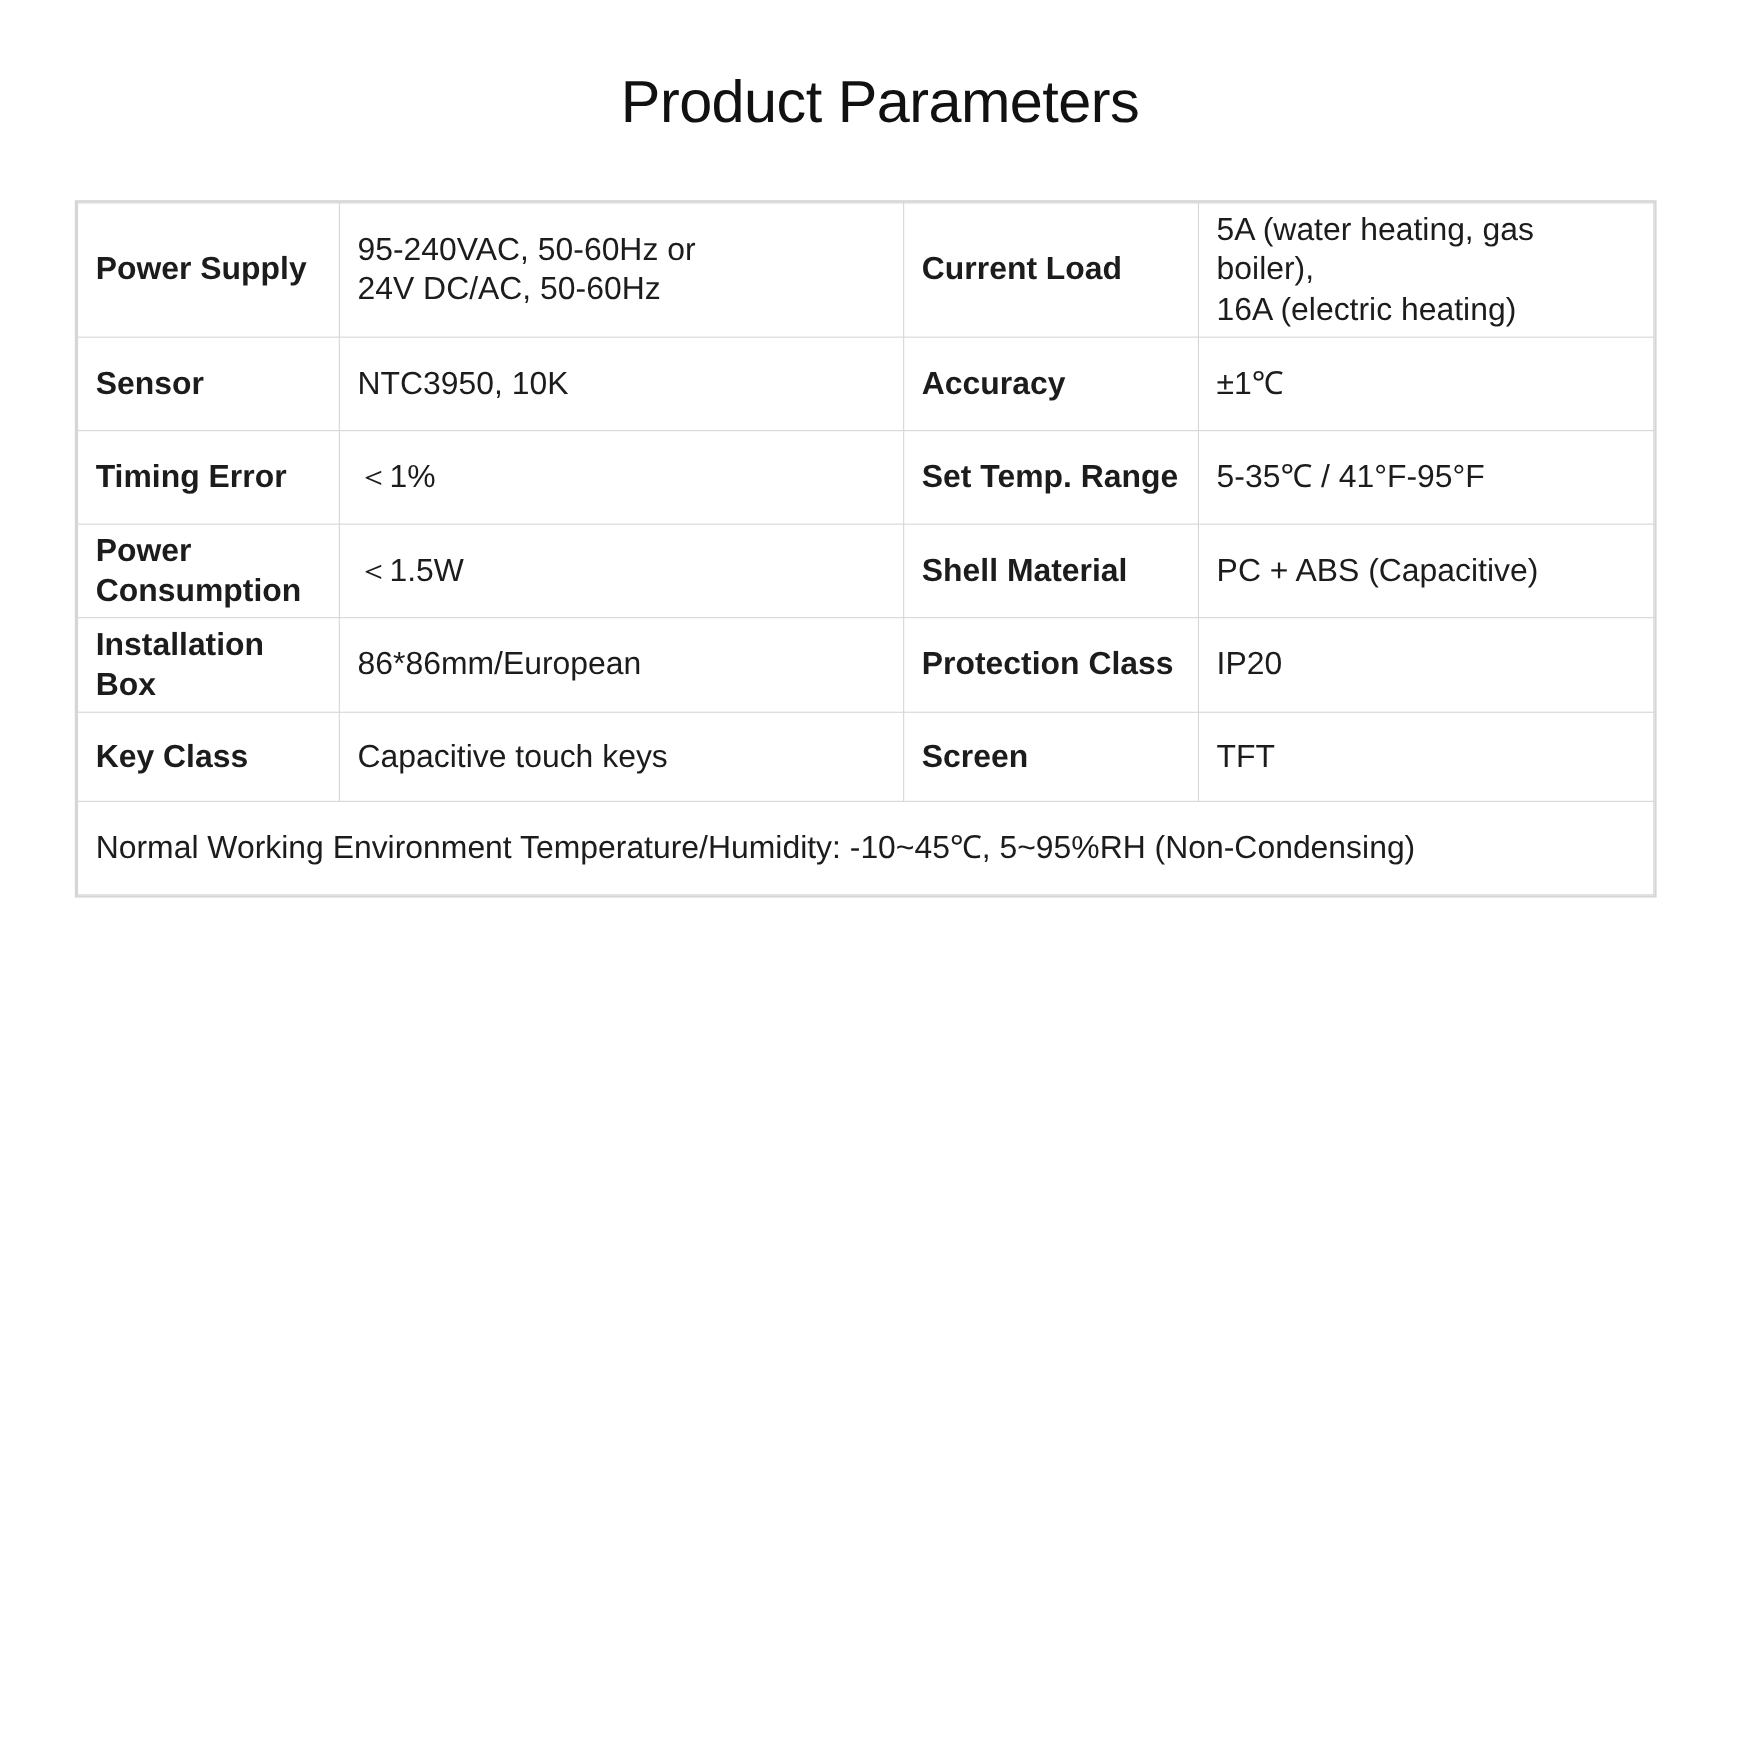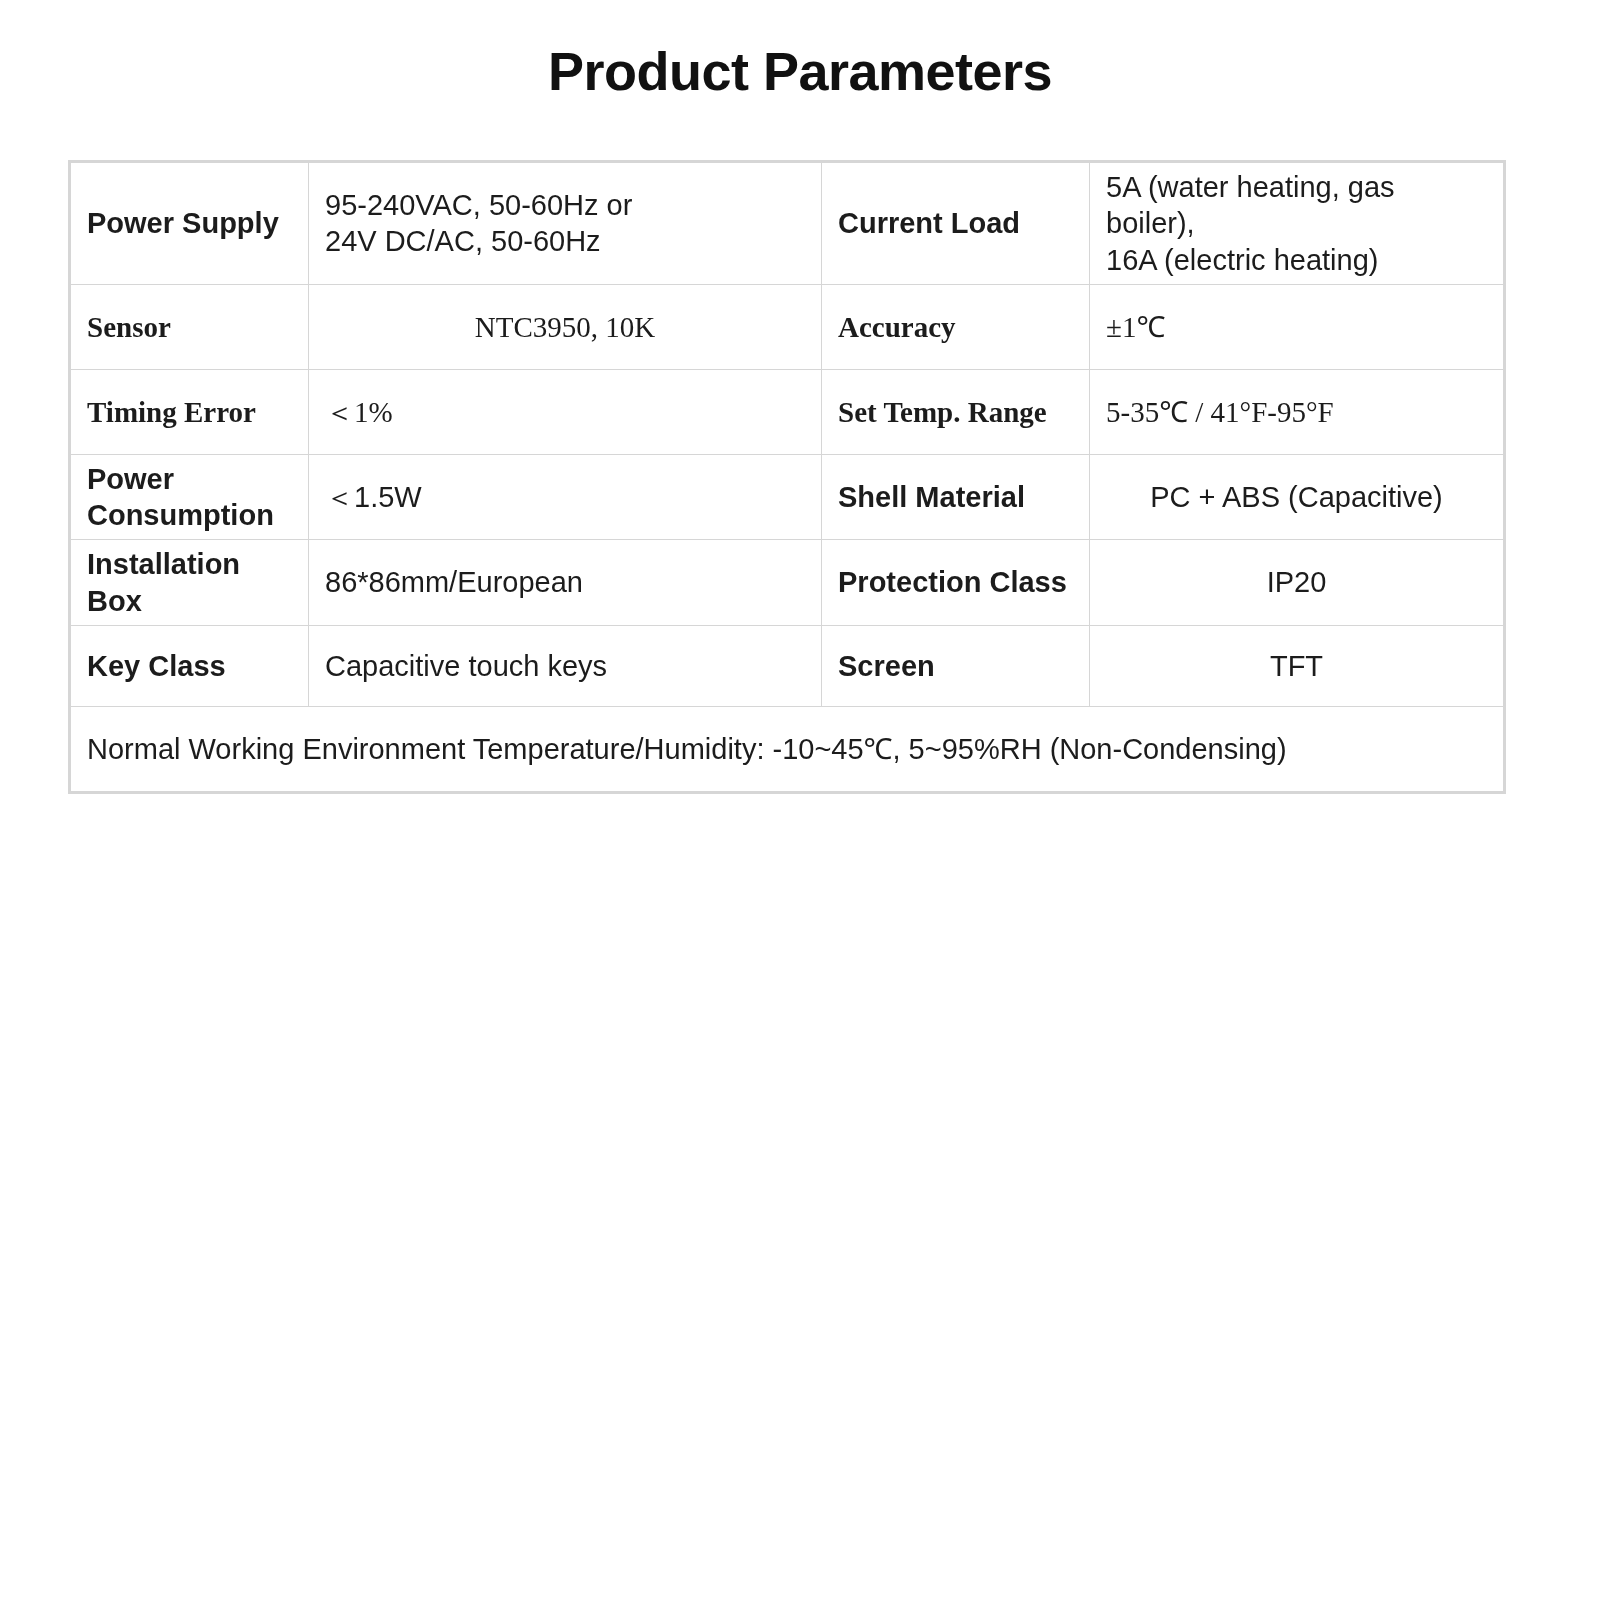--- a/index.html
+++ b/index.html
@@ -13,23 +13,23 @@
     font-family: "Liberation Sans", sans-serif;
     color: #1a1a1a;
     position: relative;
     overflow: hidden;
   }
 
   
   .page-title {
     text-align: center;
     font-size: 54px;
-    font-weight: bold;
+    font-weight: normal;
     letter-spacing: -0.5px;
-    margin-top: 40px;
+    margin-top: 62px;
     color: #111;
   }
 
   
   .spec-table-wrap {
     margin: 58px 94px 0 68px;
     border: 2px solid #d6d6d6;
   }
   table.spec {
     border-collapse: collapse;
@@ -46,28 +46,28 @@
   }
   td.label {
     font-weight: bold;
   }
   td.c1 { width: 205px; }
   td.c2 { width: 480px; }
   td.c3 { width: 235px; }
   td.c4 { width: auto; }
 
   .row-big td { height: 104px; font-size: 33px; }
-  .row-mid td { height: 72px; font-size: 32px; font-family: Liberation Serif, serif; }
+  .row-mid td { height: 72px; font-size: 32px; }
   .row-sm  td { height: 68px; font-size: 30px; }
 
   .lbl-lg { font-size: 35px; font-weight: bold; }
   .lbl-md { font-size: 31px; font-weight: bold; }
   .lbl-sm { font-size: 27px; font-weight: bold; }
   .val-lg { font-size: 33px; }
-  .val-md { font-size: 31px; text-align: center; }
+  .val-md { font-size: 31px; }
 
   .footnote-row td {
     height: 72px;
     font-size: 31px;
     font-weight: normal;
     padding-left: 22px;
   }
 
   
   .diagram {

